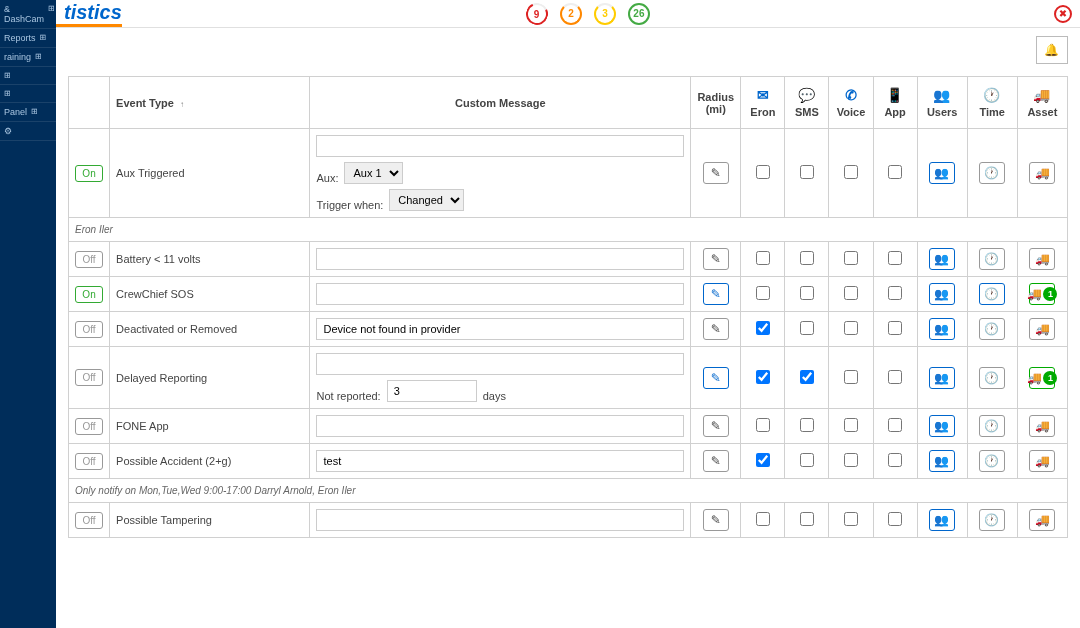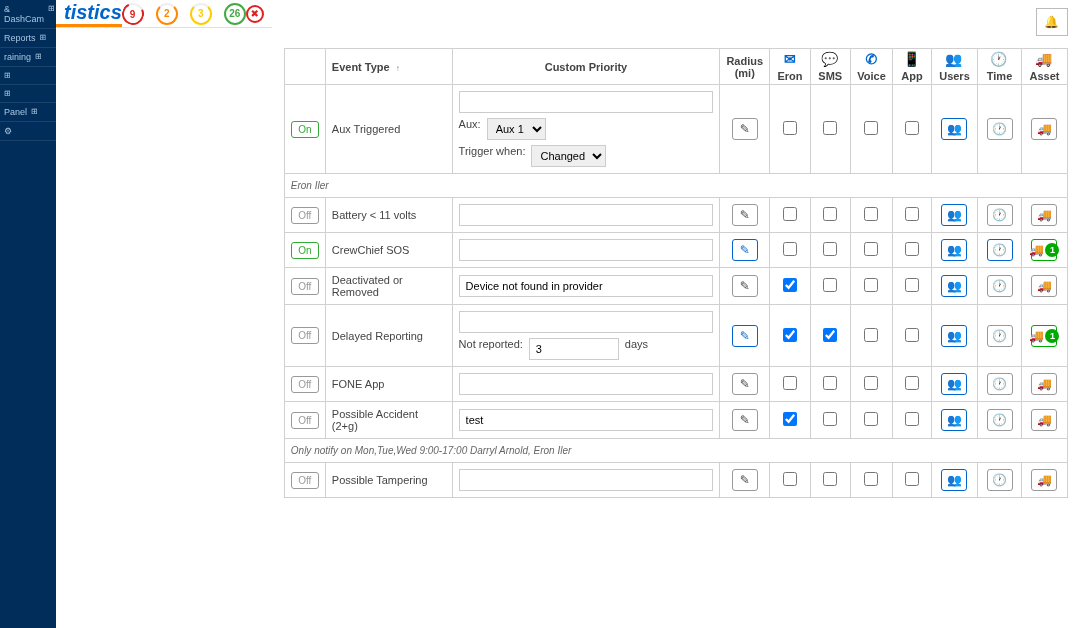--- a/index.html
+++ b/index.html
@@ -1,50 +1,50 @@
 <!DOCTYPE html>
 <html><head>
 <meta charset="utf-8">
 <style>
 *{margin:0;padding:0;box-sizing:border-box}
 body{font-family:Arial,sans-serif;font-size:12px;background:#fff;color:#333;overflow:hidden}
 .main{display:flex;height:628px}
 .sidebar{width:56px;background:#002d5a;color:#a8c5e0;flex-shrink:0}
 .sidebar-item{padding:4px 4px;font-size:9px;border-bottom:1px solid rgba(255,255,255,.1);display:flex;align-items:flex-start;gap:4px;cursor:pointer}
 .sidebar-item .tog{font-size:8px;color:#a8c5e0}
-.content{flex:1;display:flex;flex-direction:row;overflow:hidden}
+.content{flex:1;display:flex;flex-direction:column;overflow:hidden}
 .topbar{height:28px;background:#fff;display:flex;align-items:center;border-bottom:1px solid #e0e0e0}
 .logo{color:#0066cc;font-size:20px;font-style:italic;font-weight:bold;padding-left:8px;border-bottom:3px solid #ff8800}
 .top-center{flex:1;display:flex;justify-content:center;gap:12px}
 .circle{width:22px;height:22px;border:2px solid;border-radius:50%;display:flex;align-items:center;justify-content:center;font-size:10px;font-weight:bold}
 .c-red{border-color:#d22;color:#d22;border-top-color:#eee;transform:rotate(20deg)}
 .c-red span{transform:rotate(-20deg)}
 .c-org{border-color:#f80;color:#f80;border-top-color:#eee}
 .c-yel{border-color:#fc0;color:#fc0;border-top-color:#eee}
 .c-grn{border-color:#4a4;color:#4a4}
 .top-right{padding-right:8px}
 .top-right .dot{width:18px;height:18px;border:2px solid #d22;border-radius:50%;display:flex;align-items:center;justify-content:center;color:#d22;font-size:10px}
 .breadcrumb{background:#002d5a;color:#a8c5e0;padding:8px 12px;font-size:11px}
 .breadcrumb .current{color:#fff;font-weight:bold}
 .body{flex:1;padding:12px;overflow:auto;position:relative}
 .bell-box{position:absolute;top:8px;right:12px;width:32px;height:28px;border:1px solid #bbb;display:flex;align-items:center;justify-content:center;color:#0066cc;cursor:pointer}
 table{width:100%;border-collapse:collapse;background:#fff;margin-top:36px}
-th{background:#fff;border:1px solid #d0d0d0;padding:2px 6px;font-size:11px;color:#444;text-align:center;vertical-align:middle}
+th{background:#fff;border:1px solid #d0d0d0;padding:10px 6px;font-size:11px;color:#444;text-align:center;vertical-align:middle}
 th .sub{display:block;font-weight:bold}
 th .ico{color:#0066cc;font-size:14px;display:block;margin-bottom:3px}
 td{border:1px solid #d0d0d0;padding:6px;font-size:11px;color:#444;vertical-align:middle}
 tr.group td{font-style:italic;font-size:10px;color:#666;background:#fff;border-top:1px solid #d0d0d0}
 .toggle{display:inline-block;border:1px solid;border-radius:3px;padding:2px 6px;font-size:10px;text-align:center;min-width:28px}
 .toggle.on{border-color:#3a3;color:#3a3}
 .toggle.off{border-color:#999;color:#999}
 input[type=text]{border:1px solid #ccc;padding:4px 6px;font-size:11px;width:100%}
 input.sm{width:90px}
 select{border:1px solid #ccc;padding:3px 4px;font-size:11px}
 .msg-stack{display:flex;flex-direction:column;gap:5px}
-.msg-row{display:flex;align-items:flex-start;gap:6px;font-size:11px}
+.msg-row{display:flex;align-items:flex-end;gap:6px;font-size:11px}
 .btn{display:inline-flex;align-items:center;justify-content:center;width:26px;height:22px;border:1px solid #999;border-radius:3px;background:#fff;cursor:pointer;font-size:12px}
 .btn.edit{color:#444}
 .btn.edit.blue{border-color:#0066cc;color:#0066cc}
 .btn.users{border-color:#0066cc;color:#0066cc}
 .btn.time{color:#444}
 .btn.time.blue{border-color:#0066cc;color:#0066cc}
 .btn.asset{color:#333}
 .btn.asset.green{border-color:#0a0}
 .asset-badge{display:inline-flex;align-items:center;gap:1px}
 .asset-badge .n{background:#0a0;color:#fff;border-radius:50%;width:14px;height:14px;font-size:9px;display:flex;align-items:center;justify-content:center;font-weight:bold}
@@ -110,21 +110,21 @@
     <div class="body">
       <div class="bell-box">
           <span>🔔</span>
         </div>
 
       <table>
         <thead>
           <tr>
             <th style="width:38px"></th>
             <th style="width:200px;text-align:left"><span>Event Type</span><span class="sort">↑</span></th>
-            <th style="width:380px">Custom Priority</th>
+            <th style="width:380px">Custom Message</th>
             <th style="width:50px"><span>Radius</span><span class="sub">(mi)</span></th>
             <th style="width:44px"><span class="ico">✉</span><span>Eron</span></th>
             <th style="width:44px"><span class="ico">💬</span><span>SMS</span></th>
             <th style="width:44px"><span class="ico">✆</span><span>Voice</span></th>
             <th style="width:44px"><span class="ico">📱</span><span>App</span></th>
             <th style="width:50px"><span class="ico">👥</span><span>Users</span></th>
             <th style="width:50px"><span class="ico">🕐</span><span>Time</span></th>
             <th style="width:50px"><span class="ico">🚚</span><span>Asset</span></th>
           </tr>
         </thead>

